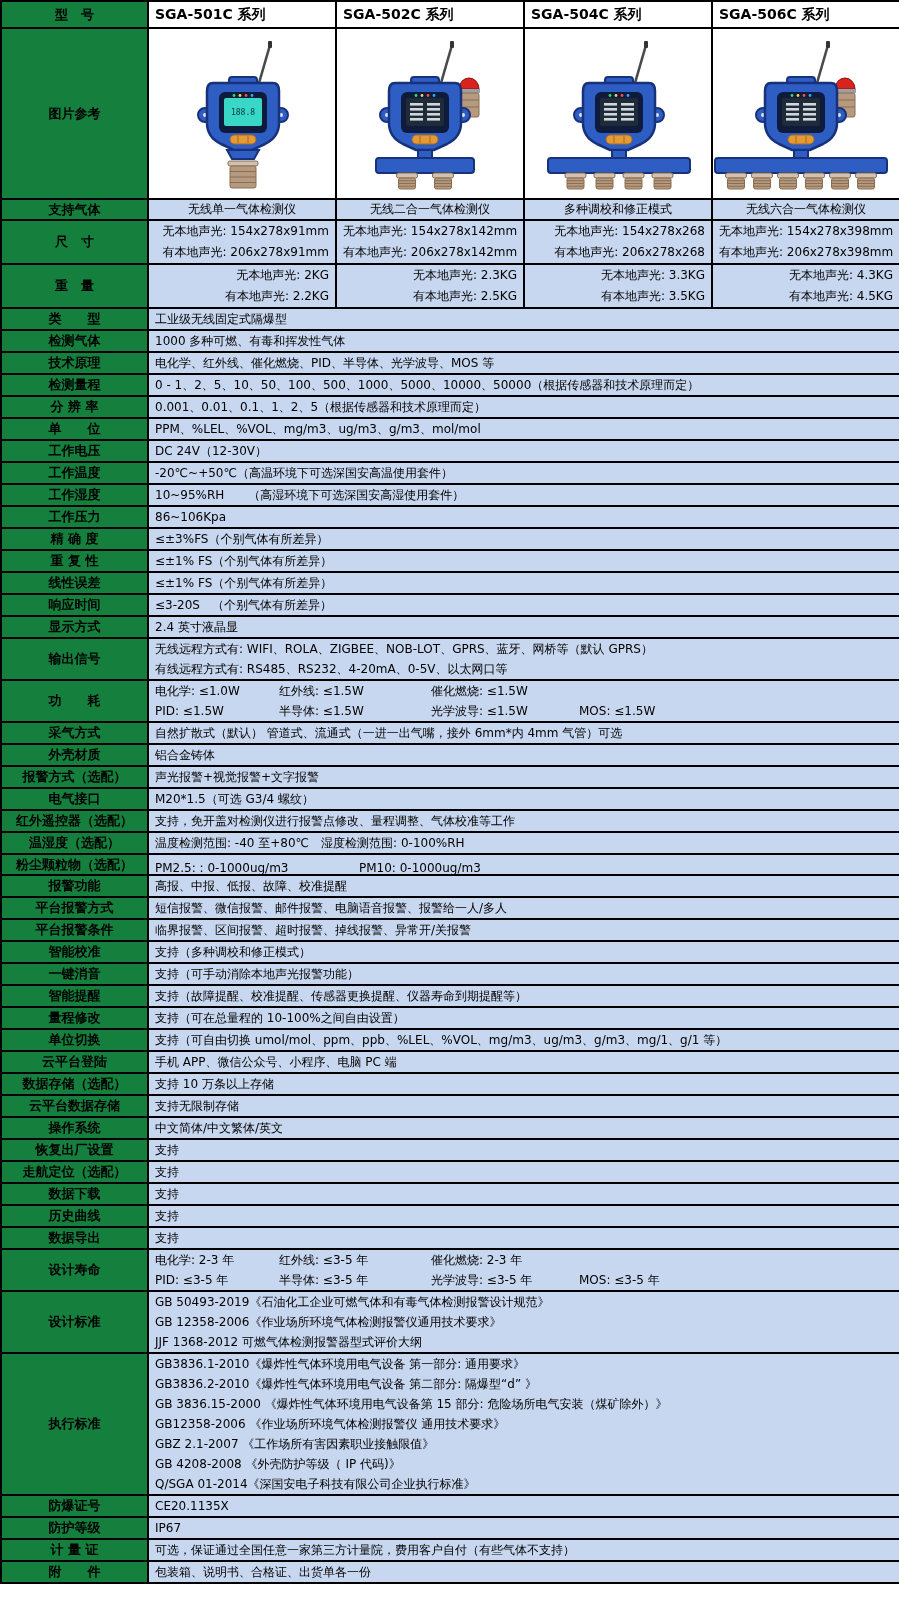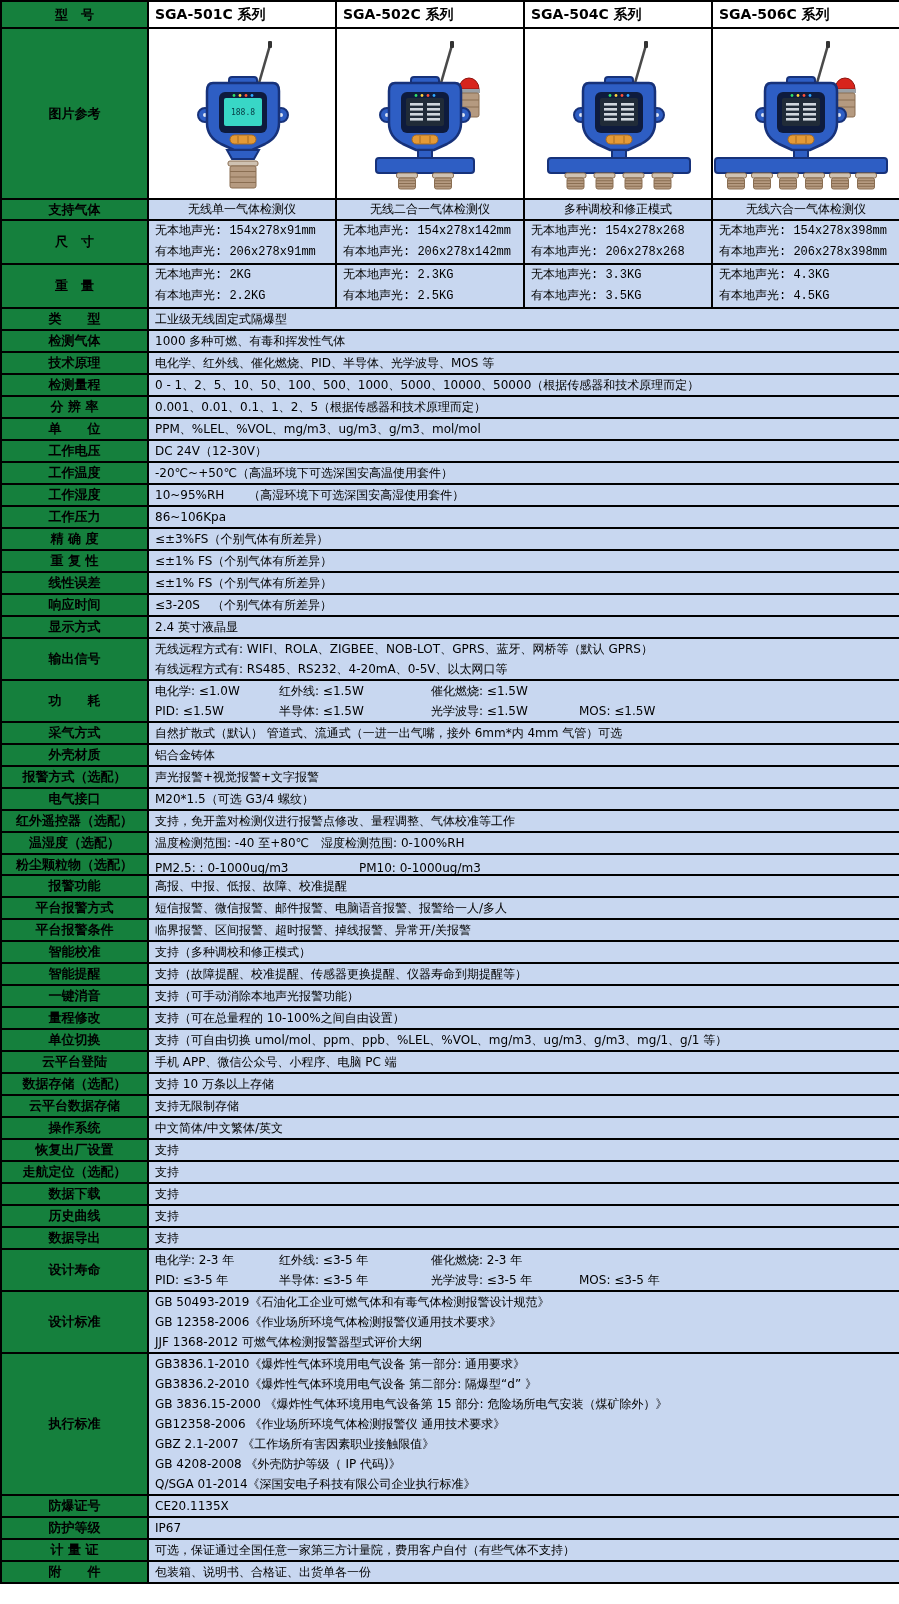--- a/index.html
+++ b/index.html
@@ -9,21 +9,21 @@
   .label-cell { background:#15803d; font-weight:bold; text-align:center; font-size:13px; padding:0 2px; }
   .data-cell { background:#C8D7F0; }
   .model-cell { background:#fff; font-weight:bold; text-align:left; font-size:14px; height:25px; }
   .model-label { height:25px; }
   .image-cell { background:#fff; padding:0; text-align:center; height:153px; }
   .row-span td, .row-cols td, .row-cols2 td, .row-grid4 td, .row-grid2 td { height:19px; }
   .row-cols2 td { height:42px; }
   .row-grid4 td, .multi td { height:auto; }
   .center { text-align:center; }
   .line { height:20px; line-height:20px; white-space:nowrap; }
-  .cols2-line { height:21px; line-height:21px; white-space:nowrap; text-align:left;font-family:Liberation Mono, monospace; }
+  .cols2-line { height:21px; line-height:21px; white-space:nowrap; text-align:right; }
   .grid4 { display:grid; grid-template-columns:124px 152px 148px auto; height:20px; line-height:20px; white-space:nowrap; }
   .grid2 { display:grid; grid-template-columns:204px auto; height:14px; line-height:20px; white-space:nowrap; }
   .dev { width:188px; height:153px; margin:8px auto; }
   svg { display:block; }
 </style>
 </head>
 <body>
 
 <table>
   <colgroup>
@@ -467,29 +467,29 @@
           <div class="line">临界报警、区间报警、超时报警、掉线报警、异常开/关报警</div>
         </td>
       </tr>
       <tr class="r row-span">
         <td class="label-cell">智能校准</td>
         <td class="data-cell" colspan="4">
           <div class="line">支持（多种调校和修正模式）</div>
         </td>
       </tr>
       <tr class="r row-span">
+        <td class="label-cell">一键消音</td>
+        <td class="data-cell" colspan="4">
+          <div class="line">支持（可手动消除本地声光报警功能）</div>
+        </td>
+      </tr>
+      <tr class="r row-span">
         <td class="label-cell">智能提醒</td>
         <td class="data-cell" colspan="4">
           <div class="line">支持（故障提醒、校准提醒、传感器更换提醒、仪器寿命到期提醒等）</div>
-        </td>
-      </tr>
-      <tr class="r row-span">
-        <td class="label-cell">一键消音</td>
-        <td class="data-cell" colspan="4">
-          <div class="line">支持（可手动消除本地声光报警功能）</div>
         </td>
       </tr>
       <tr class="r row-span">
         <td class="label-cell">量程修改</td>
         <td class="data-cell" colspan="4">
           <div class="line">支持（可在总量程的 10-100%之间自由设置）</div>
         </td>
       </tr>
       <tr class="r row-span">
         <td class="label-cell">单位切换</td>

